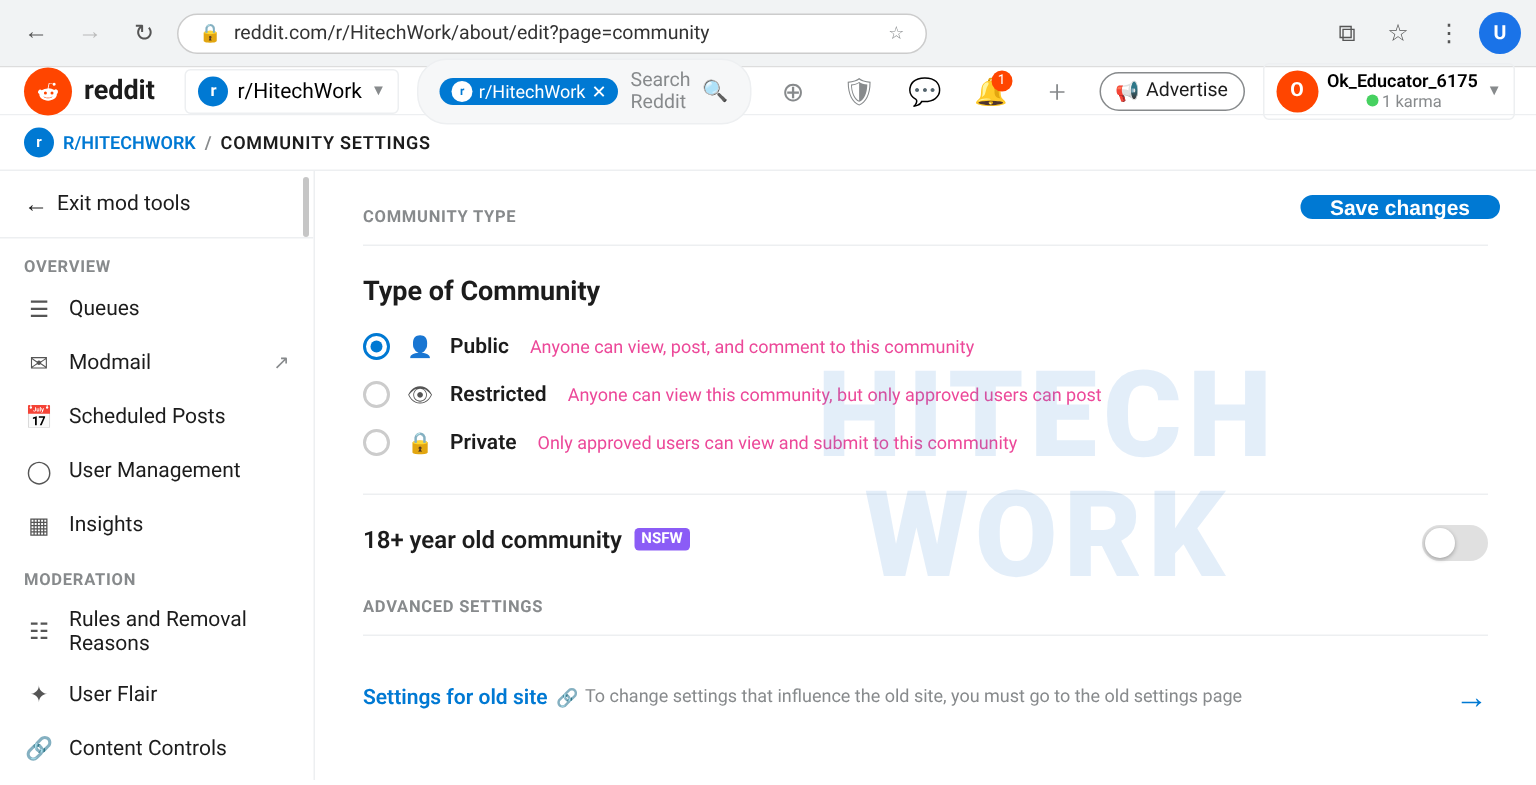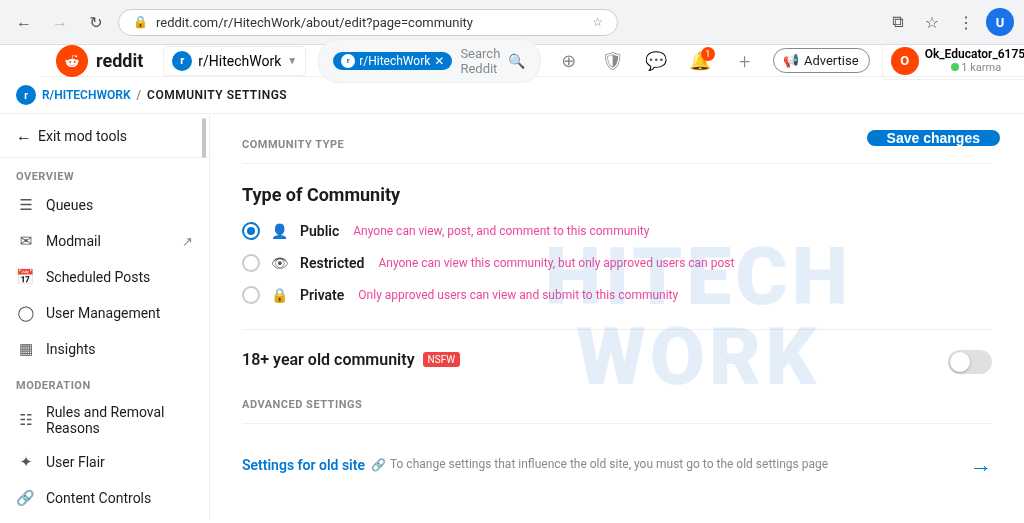--- a/index.html
+++ b/index.html
@@ -9,21 +9,21 @@
     .browser-chrome { background: #f1f3f4; border-bottom: 1px solid #ddd; }
     .browser-top { display: flex; align-items: center; padding: 8px 10px; gap: 8px; background: #f1f3f4; }
     .browser-nav-btn { width: 28px; height: 28px; border-radius: 50%; border: none; background: transparent; cursor: pointer; display: flex; align-items: center; justify-content: center; color: #555; font-size: 16px; }
     .browser-nav-btn.disabled { color: #bbb; cursor: default; }
     .address-bar { flex: 1; background: #fff; border: 1px solid #ccc; border-radius: 20px; padding: 5px 14px; font-size: 13px; color: #333; display: flex; align-items: center; gap: 8px; max-width: 500px; }
     .address-bar-url { flex: 1; font-size: 13px; color: #333; }
     .browser-actions { display: flex; align-items: center; gap: 6px; margin-left: auto; }
     .browser-action-btn { width: 28px; height: 28px; border-radius: 50%; border: none; background: transparent; cursor: pointer; display: flex; align-items: center; justify-content: center; color: #555; font-size: 16px; }
 
     
-    .reddit-header { display: flex; align-items: center; padding: 0 16px; height: 32px; border-bottom: 1px solid #edeff1; background: #fff; gap: 12px; margin-left: 40px; }
+    .reddit-header { display: flex; align-items: center; padding: 0 16px; height: 32px; border-bottom: 1px solid #edeff1; background: #fff; gap: 12px; }
     .reddit-logo { display: flex; align-items: center; gap: 8px; }
     .reddit-logo-icon { width: 32px; height: 32px; background: #ff4500; border-radius: 50%; display: flex; align-items: center; justify-content: center; }
     .reddit-logo-text { font-size: 18px; font-weight: 700; color: #1c1c1c; }
     .subreddit-selector { display: flex; align-items: center; gap: 6px; padding: 4px 8px; border-radius: 4px; cursor: pointer; border: 1px solid #edeff1; margin-left: 8px; }
     .subreddit-icon { width: 20px; height: 20px; background: #0079d3; border-radius: 50%; display: flex; align-items: center; justify-content: center; color: #fff; font-size: 11px; font-weight: 700; }
     .search-bar { display: flex; align-items: center; background: #f6f7f8; border: 1px solid #edeff1; border-radius: 20px; padding: 6px 14px; gap: 8px; flex: 1; max-width: 320px; }
     .search-tag { background: #0079d3; color: #fff; border-radius: 20px; padding: 2px 8px; font-size: 12px; display: flex; align-items: center; gap: 4px; }
     .search-input-fake { font-size: 13px; color: #878a8c; flex: 1; }
     .header-actions { display: flex; align-items: center; gap: 12px; margin-left: auto; }
     .header-icon-btn { width: 32px; height: 32px; display: flex; align-items: center; justify-content: center; cursor: pointer; color: #878a8c; font-size: 18px; position: relative; }
@@ -65,21 +65,21 @@
     .radio-circle { width: 18px; height: 18px; border-radius: 50%; border: 2px solid #ccc; flex-shrink: 0; display: flex; align-items: center; justify-content: center; }
     .radio-circle.selected { border-color: #0079d3; }
     .radio-dot { width: 8px; height: 8px; border-radius: 50%; background: #0079d3; }
     .radio-icon { width: 20px; height: 20px; display: flex; align-items: center; justify-content: center; font-size: 14px; color: #555; }
     .radio-label { font-weight: 600; color: #1c1c1c; font-size: 14px; }
     .radio-desc { font-size: 12px; color: #ec4899; margin-left: 4px; font-weight: 400; }
 
     .nsfw-section { margin-top: 24px; padding-top: 20px; border-top: 1px solid #edeff1; display: flex; align-items: flex-start; justify-content: space-between; }
     .nsfw-left {}
     .nsfw-title { font-size: 16px; font-weight: 600; color: #1c1c1c; display: flex; align-items: center; gap: 8px; margin-bottom: 4px; }
-    .nsfw-badge { background: #ef4444; color: #fff; font-size: 10px; font-weight: 400; padding: 2px 5px; border-radius: 3px; }
+    .nsfw-badge { background: #8b5cf6; color: #fff; font-size: 10px; font-weight: 700; padding: 2px 5px; border-radius: 3px; }
     .nsfw-desc { font-size: 12px; color: #878a8c; max-width: 600px; }
     .toggle { width: 44px; height: 24px; background: #e0e0e0; border-radius: 12px; position: relative; cursor: pointer; flex-shrink: 0; }
     .toggle-knob { width: 20px; height: 20px; background: #fff; border-radius: 50%; position: absolute; top: 2px; left: 2px; transition: left 0.2s; box-shadow: 0 1px 3px rgba(0,0,0,0.3); }
 
     .advanced-section { margin-top: 24px; }
     .advanced-heading { font-size: 11px; font-weight: 700; color: #878a8c; text-transform: uppercase; letter-spacing: 0.5px; padding-bottom: 12px; border-bottom: 1px solid #edeff1; margin-bottom: 20px; }
 
     .settings-link-row { display: flex; align-items: center; justify-content: space-between; padding: 8px 0; }
     .settings-link-left { display: flex; flex-direction: row; gap: 4px; }
     .settings-link-title { font-size: 14px; font-weight: 600; color: #0079d3; display: flex; align-items: center; gap: 6px; }

